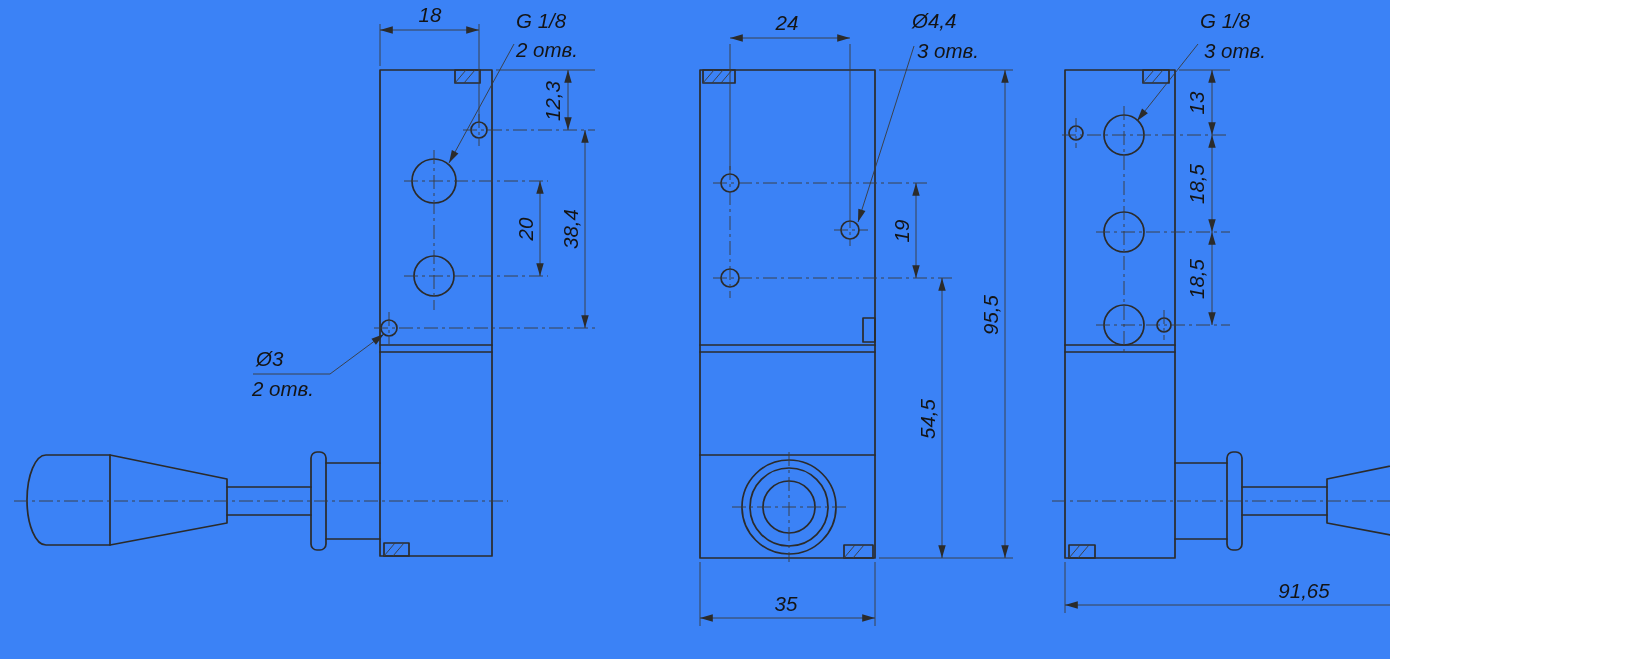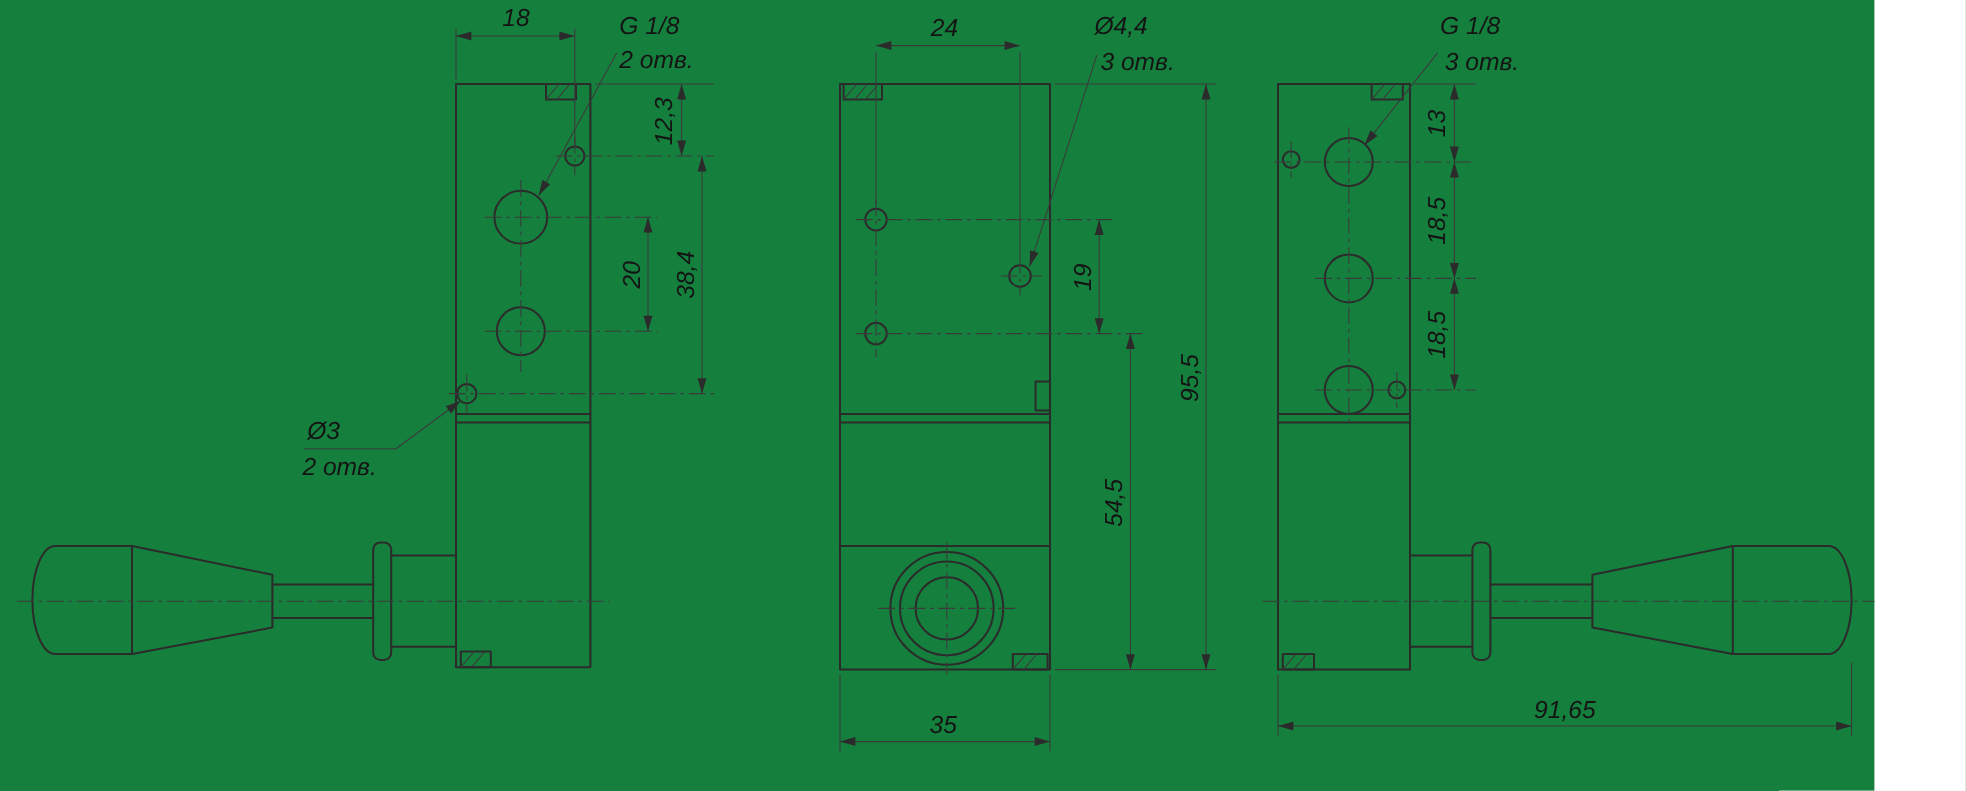--- a/index.html
+++ b/index.html
@@ -1,16 +1,16 @@
 <!DOCTYPE html>
 <html><head>
 <meta charset="utf-8">
 <style>
   html,body{margin:0;padding:0;background:#ffffff;}
-  .stage{position:relative;width:1562px;height:659px;background:#15803d;overflow:hidden;text-decoration:underline;}
+  .stage{position:relative;width:1390px;height:659px;background:#3b82f6;overflow:hidden;text-decoration:underline;}
   
   .c{stroke:#2b2b2b;stroke-width:1.7;fill:none;stroke-linecap:round;stroke-linejoin:round;}
   
   .dim,.thin{stroke:#3a3a3a;stroke-width:0.9;fill:none;}
   
   .cl{stroke:#3a3a3a;stroke-width:0.9;fill:none;stroke-dasharray:14 4 3 4;}
   .arr2{marker-start:url(#arr);marker-end:url(#arr);}
   .arr1{marker-end:url(#arr);}
   text.t{font-family:"Liberation Sans","DejaVu Sans",sans-serif;font-style:italic;font-size:20.5px;fill:#141414;}
   text.t.mid{text-anchor:middle;}

